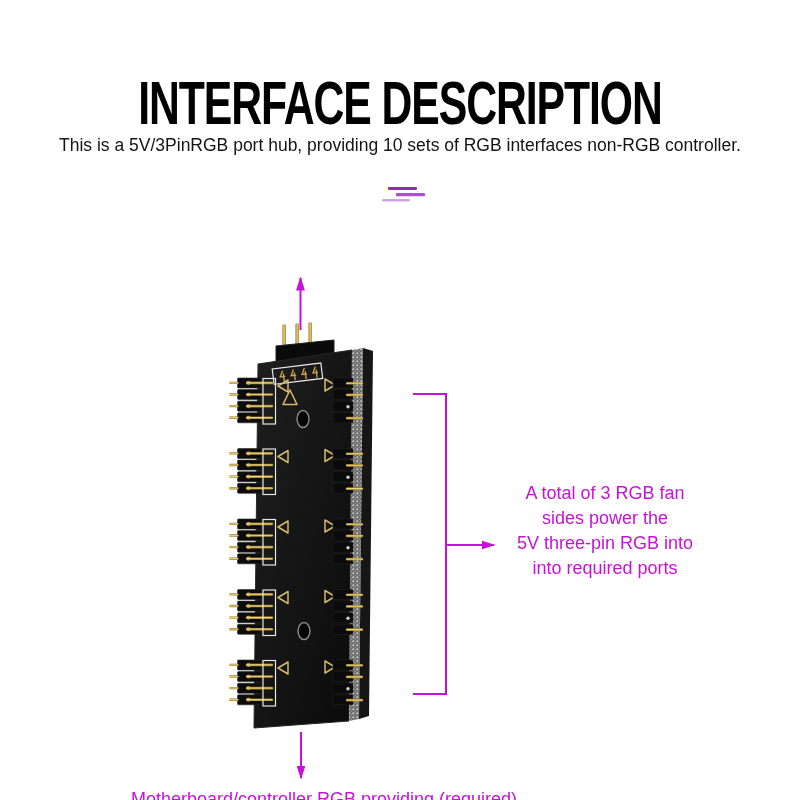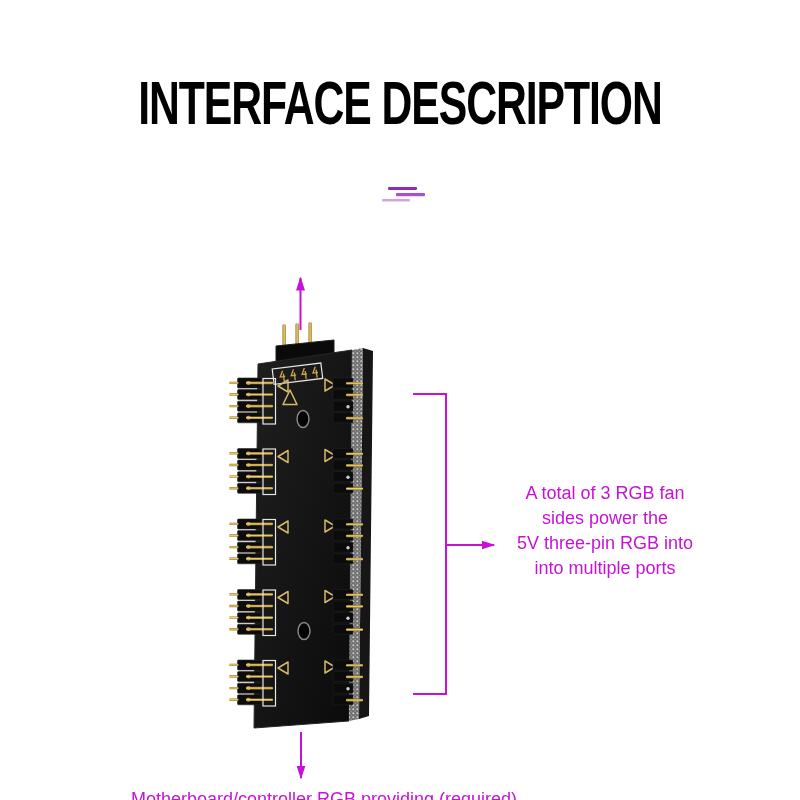--- a/index.html
+++ b/index.html
@@ -35,20 +35,21 @@
   #pcb{left:220px;top:280px;}
   .anno{stroke:var(--accent,#c712d6);stroke-width:2;fill:none;}
   .arrowhead{fill:var(--accent,#c712d6);}
 </style>
 </head>
 <body>
 
 <div id="canvas">
 
   <h1 class="title">INTERFACE DESCRIPTION</h1>
+  <p class="subtitle">This is a 5V/3PinRGB port hub, providing 10 sets of RGB interfaces non-RGB controller.</p>
 
   <svg id="overlay" width="800" height="800" viewBox="0 0 800 800">
     <defs>
       <marker id="ah" markerUnits="userSpaceOnUse" markerWidth="14" markerHeight="11" refX="12.5" refY="5.5" orient="auto">
         <path class="arrowhead" d="M0,1 L14,5.5 L0,10 Z"></path>
       </marker>
     </defs>
 
     <g>
       <rect x="388" y="155" width="29" height="3" rx="1" fill="#8f2bb8"></rect>
@@ -261,18 +262,18 @@
           <circle cx="128" cy="376.8" r="1.7" fill="#cfcfcf"></circle>
         </g>
       </g>
   </svg>
 
 
   <div class="ports-label magenta">
     <div>A total of 3 RGB fan</div>
     <div>sides power the</div>
     <div>5V three-pin RGB into</div>
-    <div>into multiple ports</div>
+    <div>into required ports</div>
   </div>
 
   <div class="mb-label magenta">Motherboard/controller RGB providing (required)</div>
 
 </div>
 
 </body></html>

